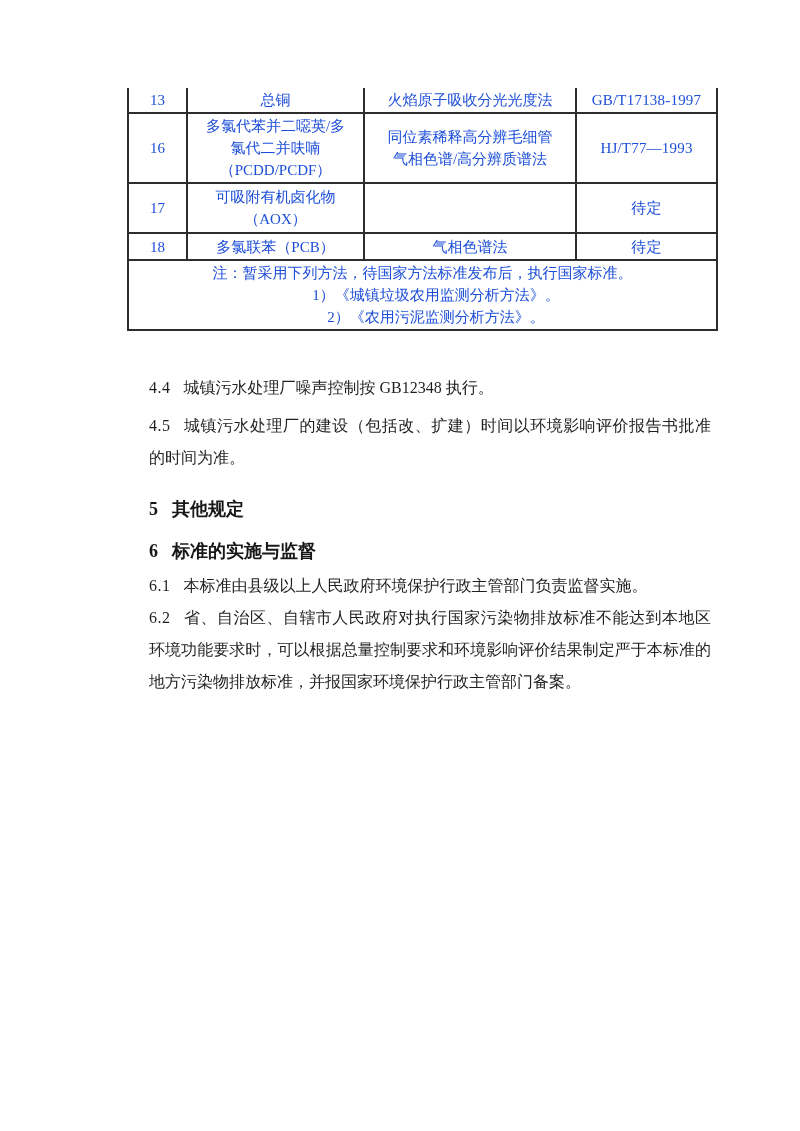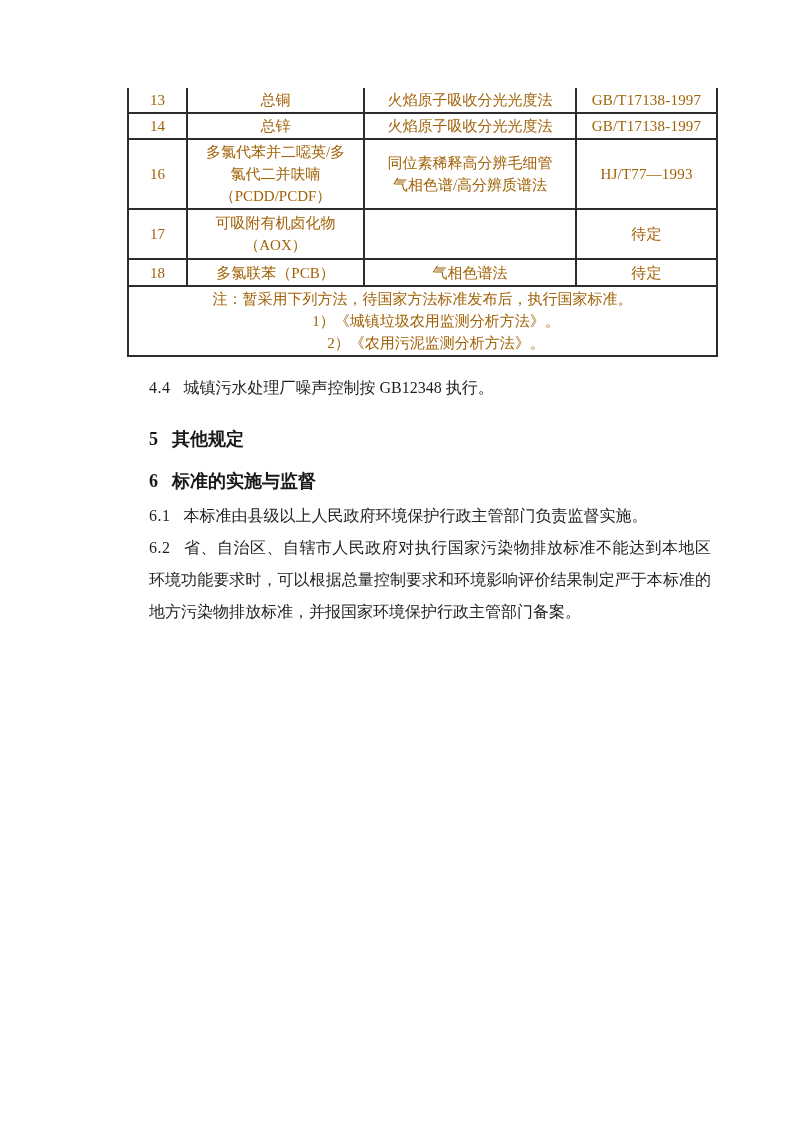--- a/index.html
+++ b/index.html
@@ -22,21 +22,21 @@
     position: absolute;
     left: 127px;
     top: 88px;
     width: 550px;
   }
   table.method-table {
     border-collapse: collapse;
     table-layout: fixed;
     width: 550px;
     font-size: 15px;
-    color: #a16207;
+    color: #1d4ed8;
     padding-left: 40px;
   }
   table.method-table td {
     border: 2px solid #2d2d2d;
     text-align: center;
     vertical-align: middle;
     padding: 1px 4px;
     line-height: 22px;
     overflow: hidden;
   }
@@ -106,26 +106,20 @@
 
   <div class="method-table-wrap">
     <table class="method-table">
       <tbody>
           <tr class="first-row row-s">
         <td class="col-no">13</td>
         <td class="col-name">总铜</td>
         <td class="col-meth">火焰原子吸收分光光度法</td>
         <td class="col-std">GB/T17138-1997</td>
       </tr>
-      <tr class="row-s">
-        <td class="col-no">14</td>
-        <td class="col-name">总锌</td>
-        <td class="col-meth">火焰原子吸收分光光度法</td>
-        <td class="col-std">GB/T17138-1997</td>
-      </tr>
       <tr class="row-16">
         <td class="col-no">16</td>
         <td class="col-name">
           <div class="cell-line">多氯代苯并二噁英/多</div>
           <div class="cell-line">氯代二并呋喃</div>
           <div class="cell-line">（PCDD/PCDF）</div>
         </td>
         <td class="col-meth">
           <div class="cell-line">同位素稀释高分辨毛细管</div>
           <div class="cell-line">气相色谱/高分辨质谱法</div>
@@ -157,20 +151,23 @@
     </tbody>
       </table>
   </div>
 
   <div class="content">
 
     <p class="clause c44">
       <span class="num">4.4</span><span>城镇污水处理厂噪声控制按 GB12348 执行。</span>
     </p>
 
+    <p class="clause c45">
+      <span class="num">4.5</span><span>城镇污水处理厂的建设（包括改、扩建）时间以环境影响评价报告书批准的时间为准。</span>
+    </p>
 
     <h2 class="heading h5">
       <span class="num">5</span><span>其他规定</span>
     </h2>
 
 
     <h2 class="heading h6">
       <span class="num">6</span><span>标准的实施与监督</span>
     </h2>
 

